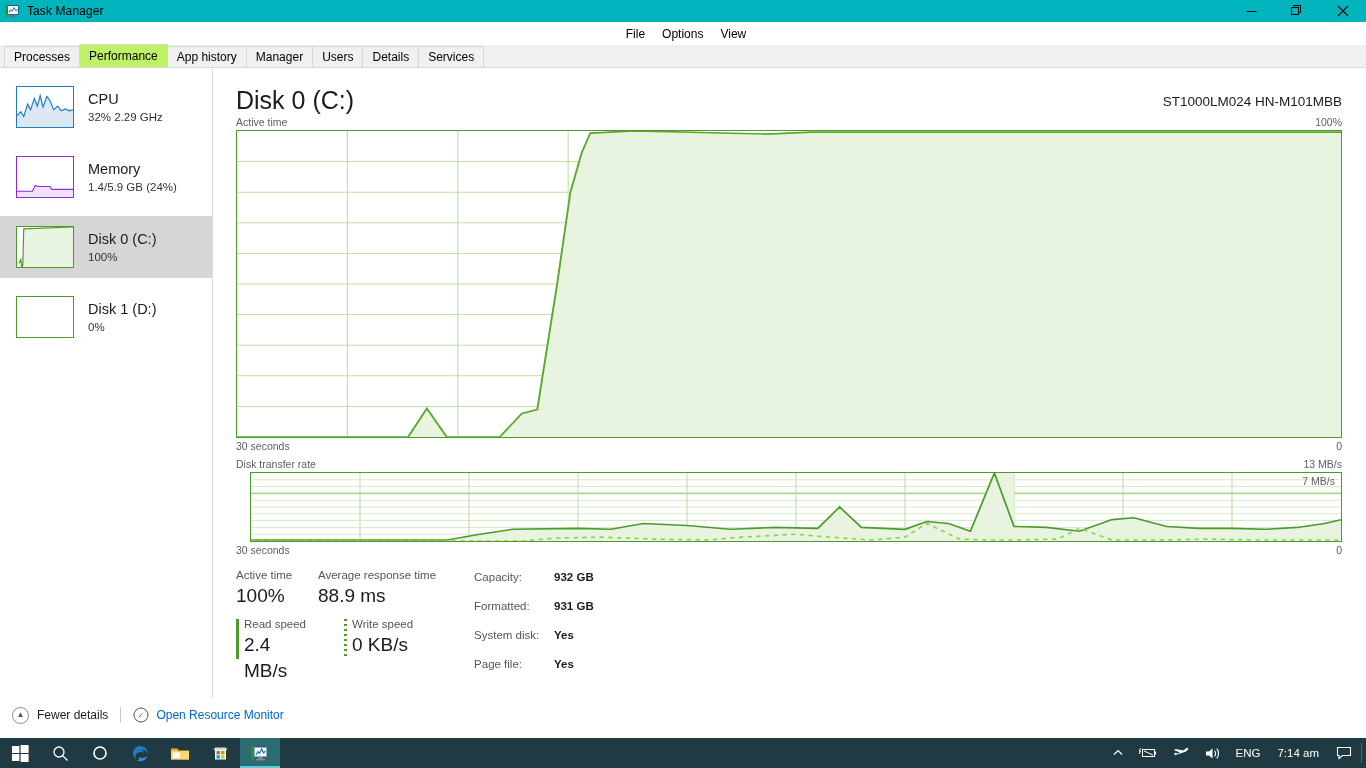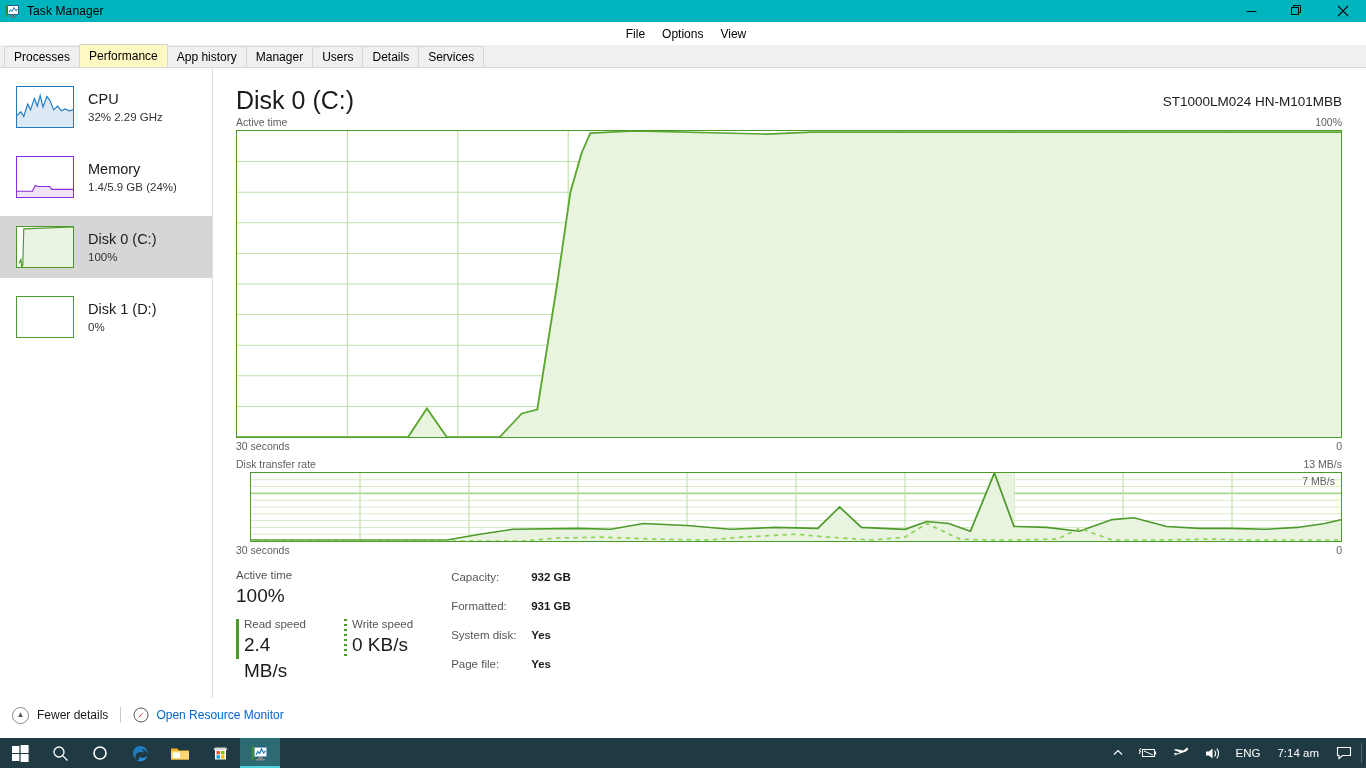--- a/index.html
+++ b/index.html
@@ -36,21 +36,21 @@
     position: absolute; top: 45px; left: 0; width: 1366px; height: 23px;
     background: #f0f0f0; border-bottom: 1px solid #d9d9d9;
     display: flex; align-items: flex-end; padding-left: 4px;
   }
   .tab {
     font-size: 12px; color: #000; padding: 3px 9px 4px; height: 21px;
     background: #f0f0f0; border: 1px solid #d6d6d6; border-bottom: none;
     margin-right: -1px; line-height: 14px;
   }
   .tab.active {
-    background: #fef9c3; height: 23px; border-color: #d6d6d6;
+    background: #bef264; height: 23px; border-color: #d6d6d6;
     position: relative; z-index: 3; padding-top: 4px; font-weight: 400;
   }
 
   
   .content { position: absolute; top: 68px; left: 0; width: 1366px; height: 630px; background: #fff; }
   .sidebar {
     position: absolute; top: 0; left: 0; width: 213px; height: 630px;
     background: #fff; border-right: 1px solid #dedede;
   }
   .side-item {
@@ -332,20 +332,24 @@
         <span class="right">0</span>
       </div>
 
       <div class="stats">
         <div class="stat-col">
           <div style="display:flex">
             <div style="width:82px">
               <div class="stat-label">Active time</div>
               <div class="stat-value">100%</div>
             </div>
+            <div>
+              <div class="stat-label">Average response time</div>
+              <div class="stat-value">88.9 ms</div>
+            </div>
           </div>
           <div class="rw-row">
             <div class="rw-block" style="width:74px">
               <span class="rw-bar"></span>
               <div class="stat-label">Read speed</div>
               <div class="stat-value">2.4 MB/s</div>
             </div>
             <div class="rw-block" style="margin-left:34px">
               <span class="rw-bar dotted"></span>
               <div class="stat-label">Write speed</div>

